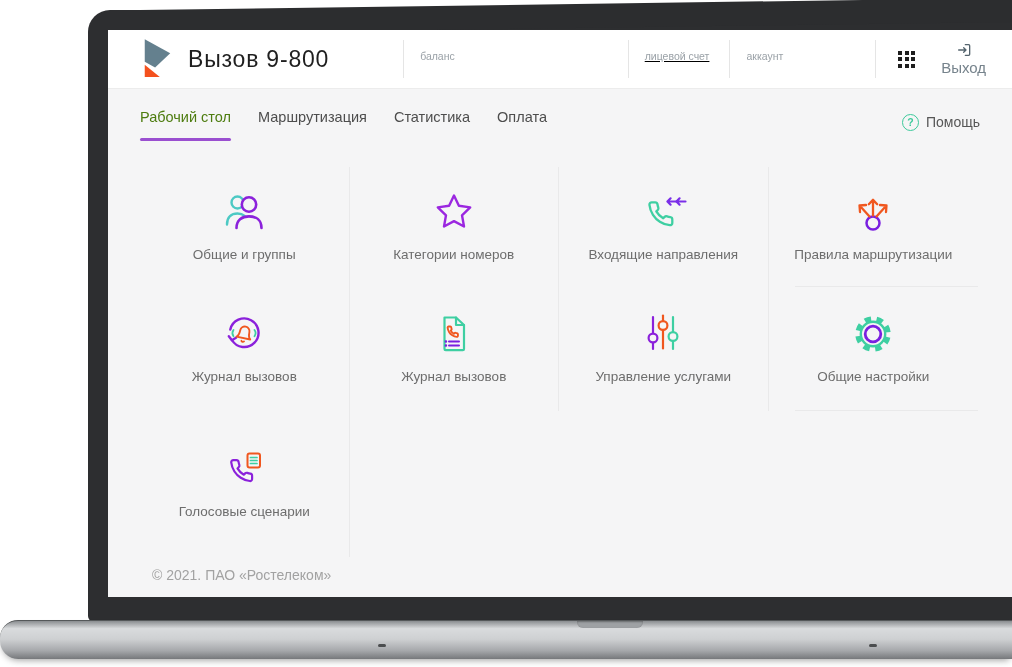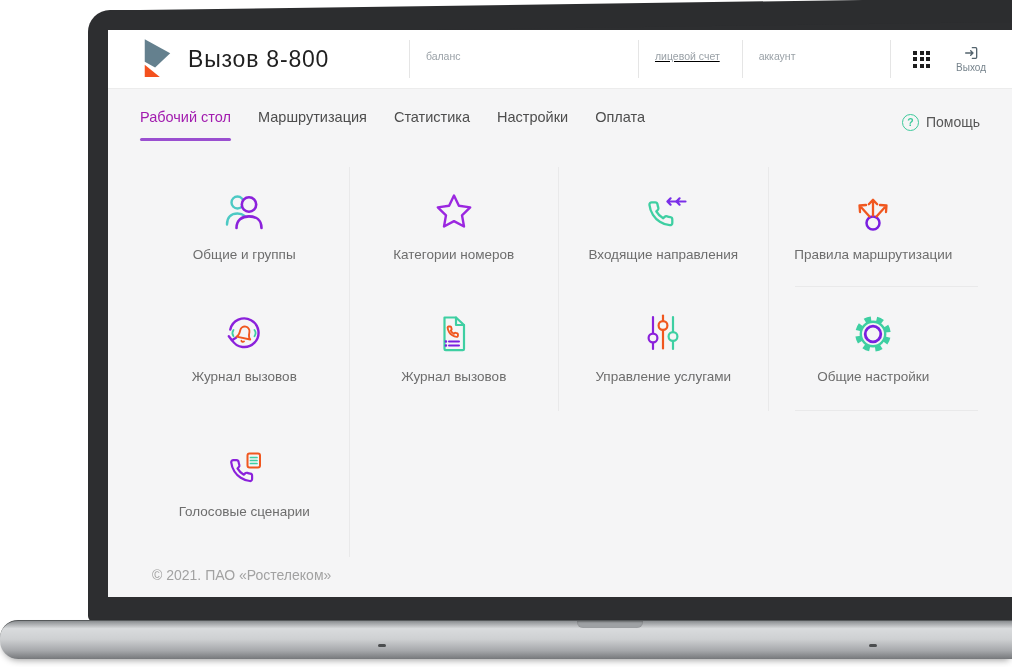--- a/index.html
+++ b/index.html
@@ -28,26 +28,26 @@
   .brand{display:flex;align-items:center;gap:14px;width:302px;box-sizing:border-box;padding-left:32px;cursor:pointer;}
   .brand-title{font-size:23px;color:#1f1f1f;letter-spacing:.8px;white-space:nowrap;}
   .hfield{box-sizing:border-box;height:38px;border-left:1px solid #e5e5e5;padding:6px 0 0 16px;}
   .hfield label{font-size:10.5px;color:#9aa1a7;}
   .f1{width:230px;} .f2{width:104px;text-decoration:underline;} .f3{width:149px;}
   .hright{margin-left:auto;display:flex;align-items:center;gap:26px;height:38px;
           border-left:1px solid #e5e5e5;padding-left:22px;padding-right:26px;}
   .grid-ico{display:grid;grid-template-columns:repeat(3,4px);grid-auto-rows:4px;gap:2.5px;cursor:pointer;}
   .grid-ico i{display:block;background:#1e1e1e;}
   .exit{display:flex;flex-direction:column;align-items:center;gap:1px;cursor:pointer;}
-  .exit span{font-size:10px;color:#76838c;}
+  .exit span{font-size:15px;color:#76838c;}
 
   
   .nav{display:flex;align-items:center;height:56px;padding:0 32px;gap:27px;}
   .tab{position:relative;font-size:14.5px;color:#4d4d4d;cursor:pointer;height:100%;display:flex;align-items:center;}
-  .tab.active{color:#a21caf;}
+  .tab.active{color:#4d7c0f;}
   .tab.active::after{content:"";position:absolute;left:0;right:0;bottom:4px;height:3px;background:#9a4fd0;border-radius:2px;}
   .help{margin-left:auto;display:flex;align-items:center;gap:7px;font-size:14px;color:#565656;cursor:pointer;margin-top:10px;}
   .q-icon{width:15px;height:15px;border:1.5px solid #3cc99b;border-radius:50%;display:inline-flex;
           align-items:center;justify-content:center;font-size:10.5px;font-weight:bold;color:#3cc99b;}
   .q-icon::before{content:"?";}
 
   
   .tiles{display:grid;grid-template-columns:repeat(4,1fr);grid-template-rows:120px 124px 146px;margin:22px 34px 0 32px;}
   .cell{display:flex;flex-direction:column;align-items:center;justify-content:center;cursor:pointer;}
   .bR{border-right:1px solid #e9e9ea;}
@@ -66,21 +66,21 @@
   <div class="lid-top"></div>
 
   <div class="screen">
 
     <div class="hdr">
       <div class="brand">
         <svg width="34" height="44" viewBox="0 0 36 46">
           <path d="M5 2 L32 17 L16 32 L5 26 Z" fill="#64808e"></path>
           <path d="M5 29 L21 42 L5 42 Z" fill="#f4511e"></path>
         </svg>
-        <div class="brand-title">Вызов 8-800</div>
+        <div class="brand-title">Вызов 9-800</div>
       </div>
       <div class="hfield f1">
         <label>баланс</label>
       </div>
       <div class="hfield f2">
         <label>лицевой счет</label>
       </div>
       <div class="hfield f3">
         <label>аккаунт</label>
       </div>
@@ -103,21 +103,20 @@
           </svg>
           <span>Выход</span>
         </div>
       </div>
     </div>
 
     <div class="nav">
       <div class="tab active">Рабочий стол</div>
       <div class="tab">Маршрутизация</div>
       <div class="tab">Статистика</div>
-      <div class="tab">Настройки</div>
       <div class="tab">Оплата</div>
       <div class="help">
         <span class="q-icon"></span>
         <span>Помощь</span>
       </div>
     </div>
 
     <div class="tiles">
 
       <div class="cell bR">

